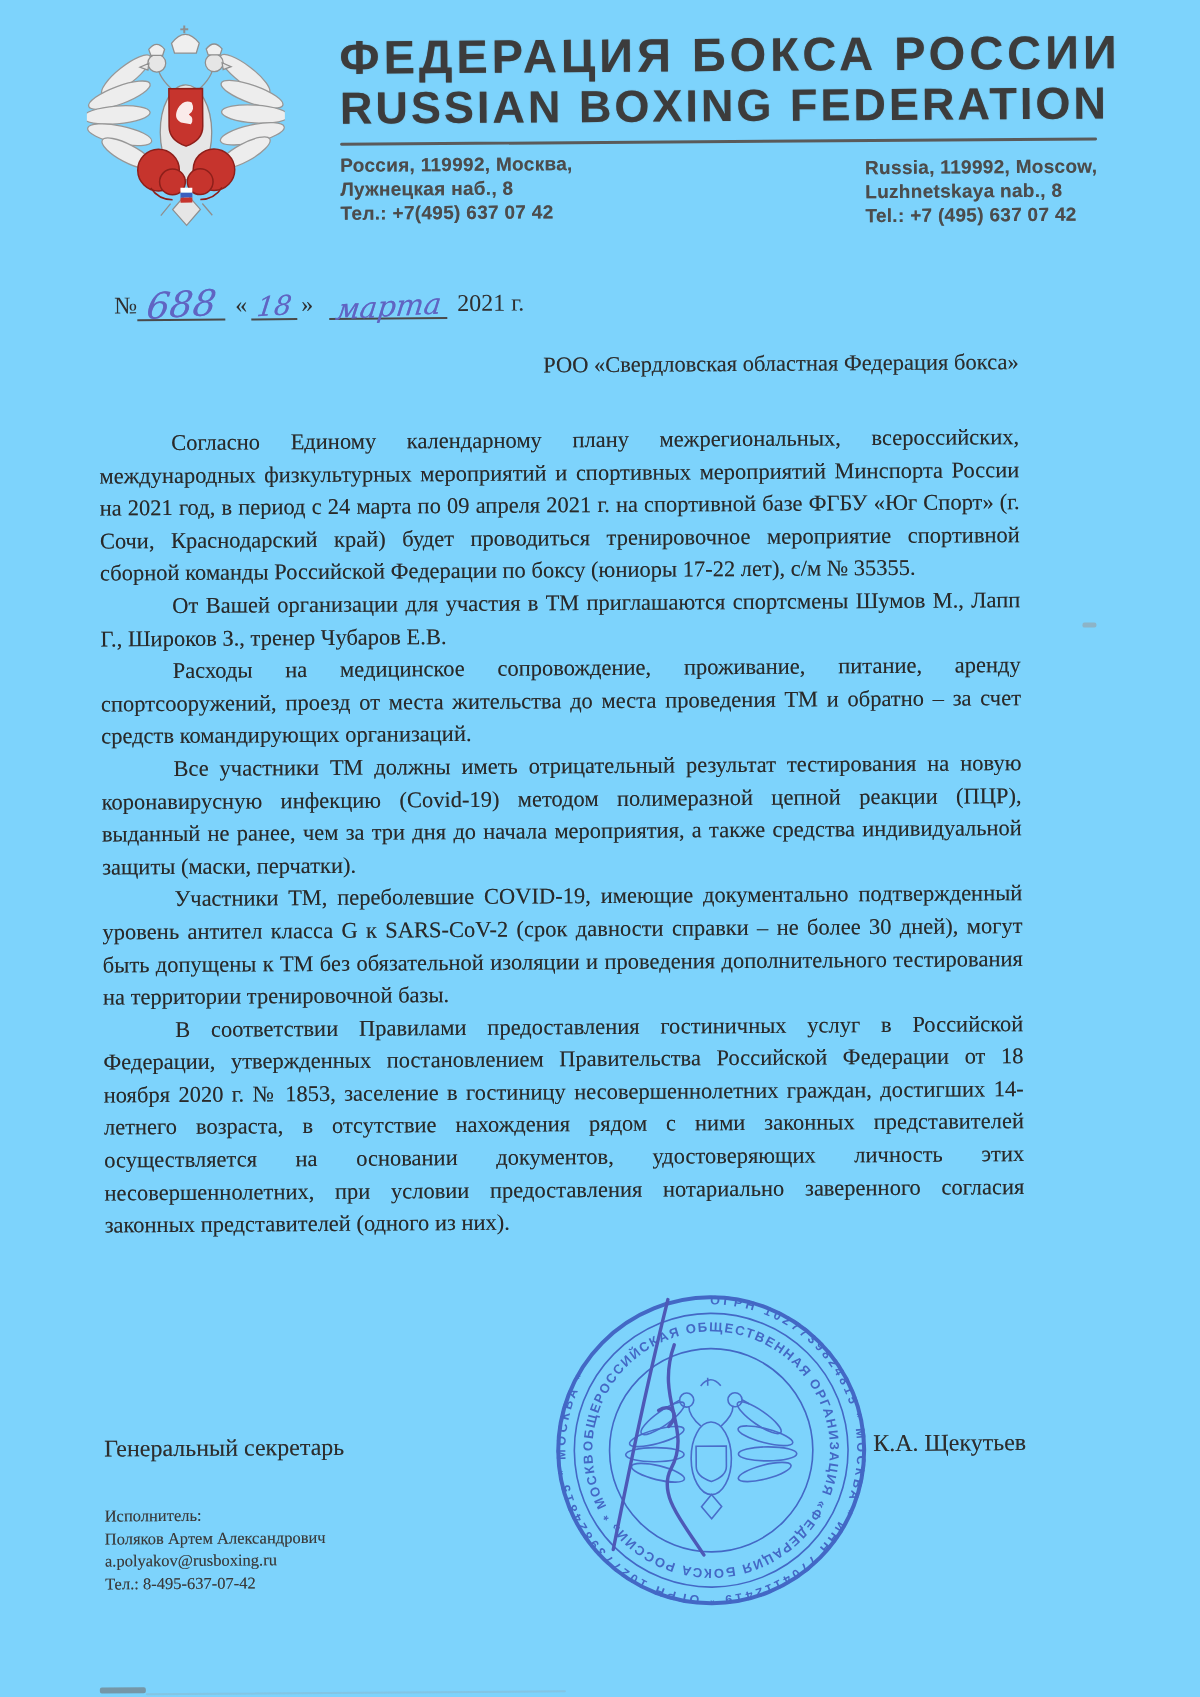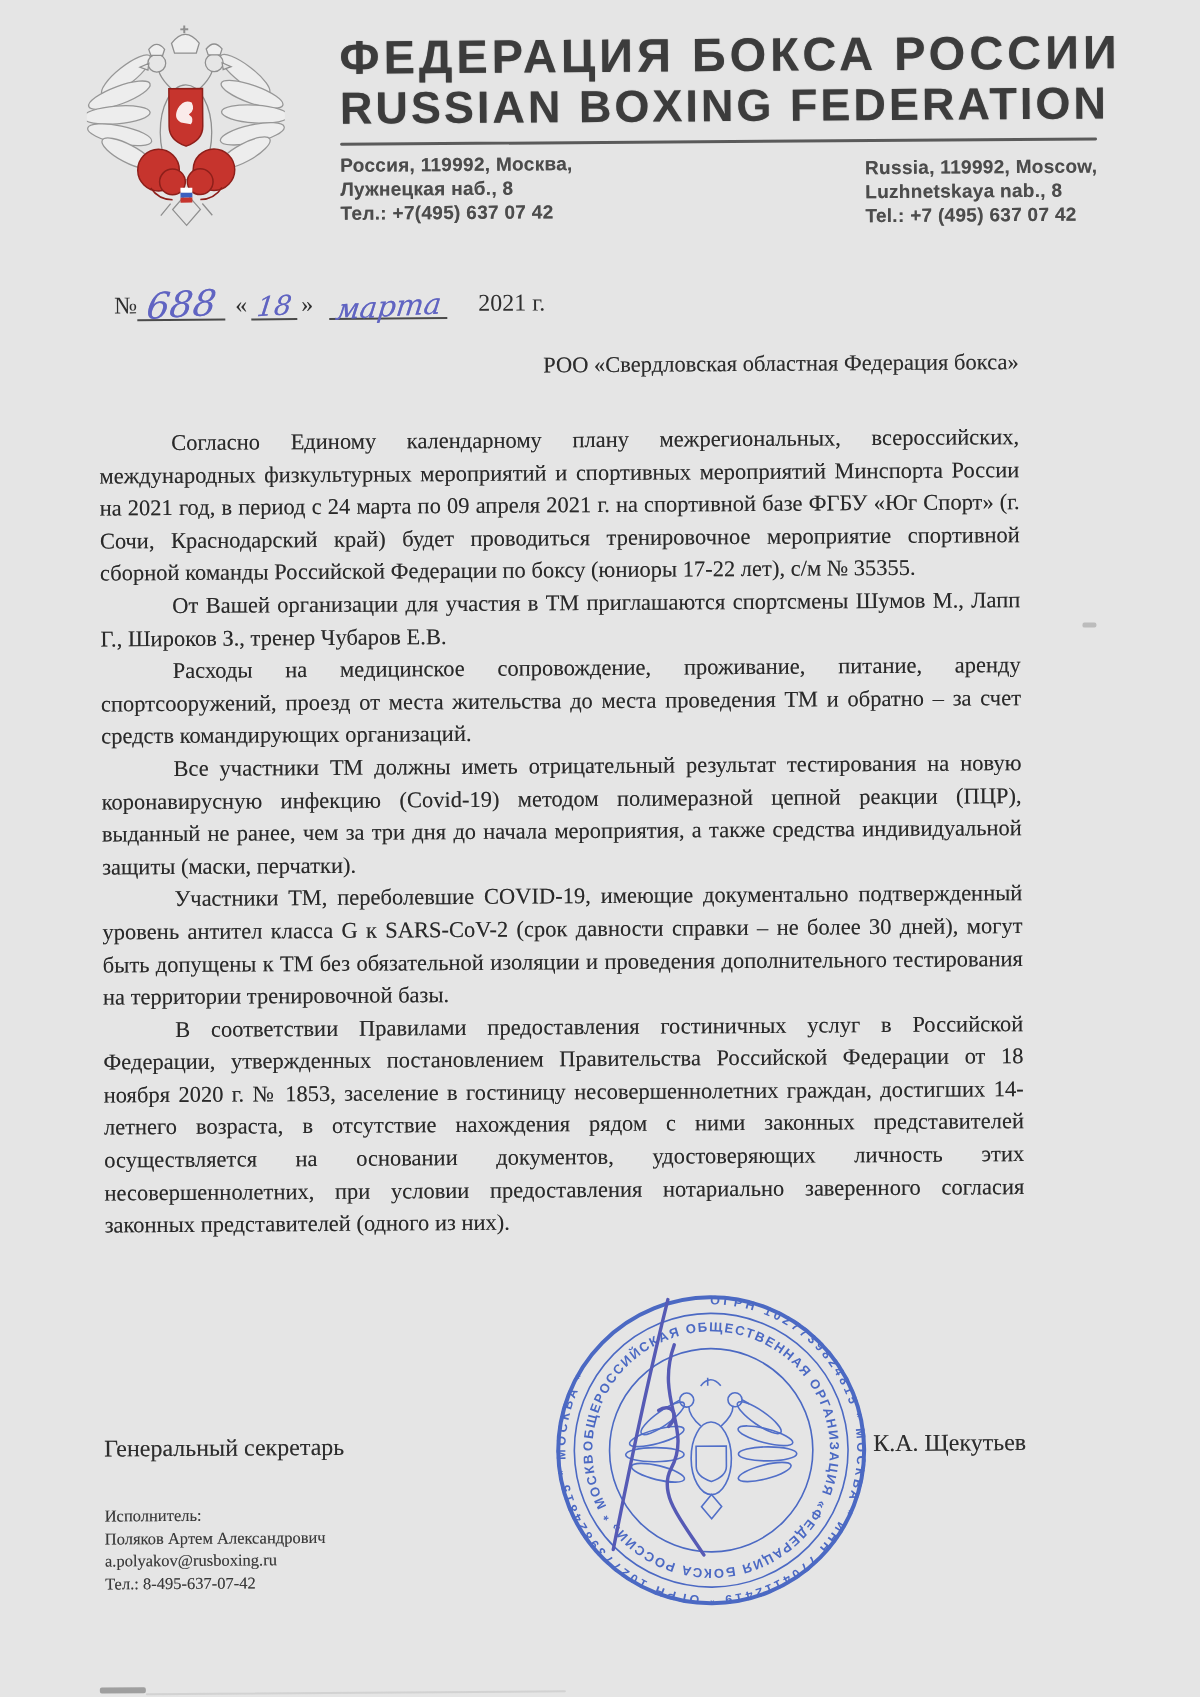--- a/index.html
+++ b/index.html
@@ -1,19 +1,19 @@
 <!DOCTYPE html>
 <html lang="ru"><head>
 <meta charset="utf-8">
 <style>
   html,body{margin:0;padding:0;background:#ffffff;}
   .page{
     position:relative;
     width:1200px;height:1697px;
-    background:#e5e5e5;
+    background:#7dd3fc;
     overflow:hidden;
     font-family:"Liberation Serif", serif;
     color:#2b2b2b;
   }
   .tilt{
     position:absolute;inset:0;
     transform:rotate(-0.4deg);
     transform-origin:600px 850px;
   }
   
@@ -46,21 +46,21 @@
   .b-month{min-width:118px;margin-left:6px;}
   .hw{
     font-family:"DejaVu Serif",serif;font-style:italic;color:#6064c2;
     display:inline-block;transform:skewX(-10deg) rotate(-3deg);
     text-shadow:0 0 .6px rgba(96,100,194,.6);
   }
   .hw-number{font-size:36px;line-height:20px;position:relative;top:4px;}
   .hw-day{font-size:27px;line-height:18px;position:relative;top:3px;}
   .hw-month{font-size:29px;line-height:18px;position:relative;top:5px;}
   .ref-guillemet{margin:0 4px;}
-  .ref-year{margin-left:25px;}
+  .ref-year{margin-left:4px;}
   
   .recipient{
     position:absolute;left:100px;top:352px;width:922px;
     text-align:right;font-size:22.5px;color:#2d2d2d;
     text-shadow:0 0 .5px rgba(45,45,45,.45);
   }
   
   .body-text{
     position:absolute;left:102px;top:424px;width:920px;
     font-size:22.5px;line-height:32.6px;text-align:justify;color:#292929;

